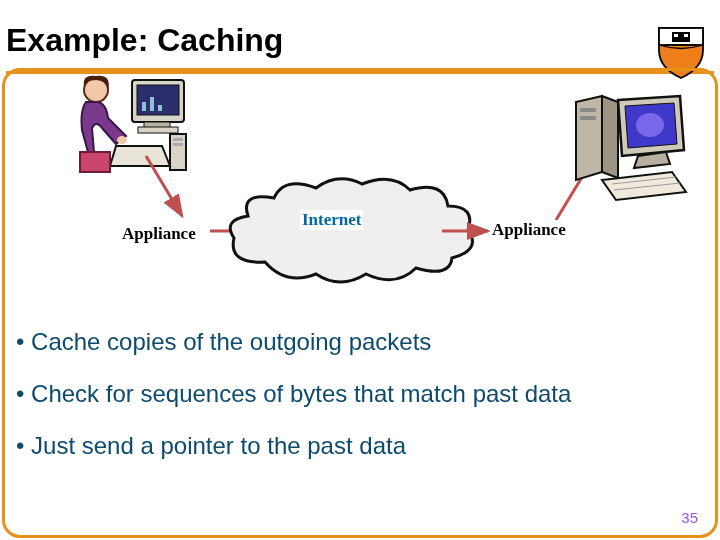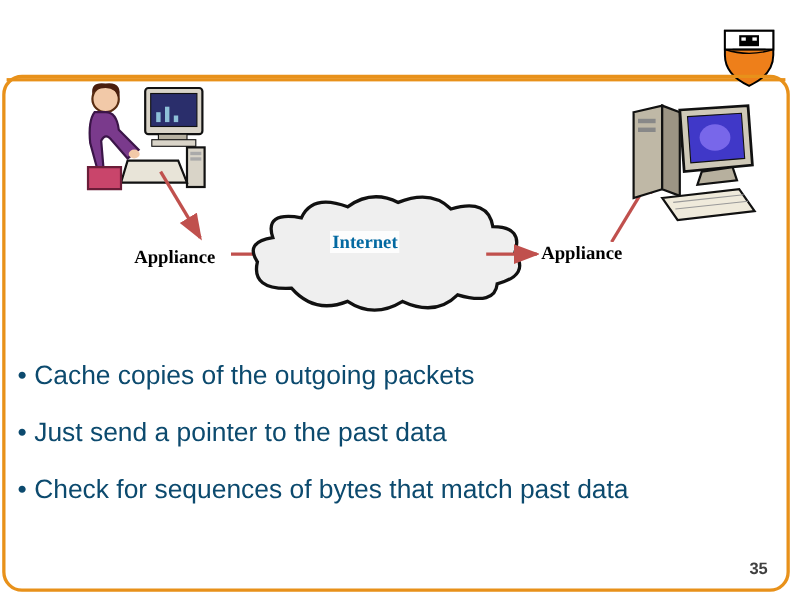--- a/index.html
+++ b/index.html
@@ -115,28 +115,28 @@
     list-style: none;
     font-size: 24px;
     color: #0c4a6e;
     margin-bottom: 24px;
   }
   .page-num {
     position: absolute;
     right: 22px;
     bottom: 14px;
     font-size: 15px;
-    color: #404040;
-    font-weight: bold;
+    color: #8b5cf6;
   }
 </style>
 </head>
 <body>
 
 <div class="title-area">
+  <span class="title-text">Example: Caching</span>
   <div class="title-underline"></div>
 </div>
 
 <div class="logo">
   <svg width="50" height="56" viewBox="0 0 50 56">
     <path d="M3 4 L47 4 L47 26 Q47 44 25 54 Q3 44 3 26 Z" fill="#ee7f1a" stroke="#000" stroke-width="1.8"></path>
     <rect x="3" y="4" width="44" height="17" fill="#ffffff" stroke="#000" stroke-width="1.8"></rect>
     <path d="M10 21 L40 21" stroke="#000" stroke-width="1.5"></path>
     <rect x="16" y="8" width="18" height="10" fill="#000"></rect>
     <rect x="18" y="10" width="4" height="3" fill="#fff"></rect>
@@ -235,17 +235,17 @@
     </svg>
   </div>
 
   <span class="appliance-left-label">Appliance</span>
   <span class="internet-label">Internet</span>
   <span class="appliance-right-label">Appliance</span>
 </div>
 
 <ul class="bullets">
   <li>• Cache copies of the outgoing packets</li>
+  <li>• Check for sequences of bytes that match past data</li>
   <li>• Just send a pointer to the past data</li>
-  <li>• Check for sequences of bytes that match past data</li>
 </ul>
 
 <div class="page-num">35</div>
 
 </body></html>

